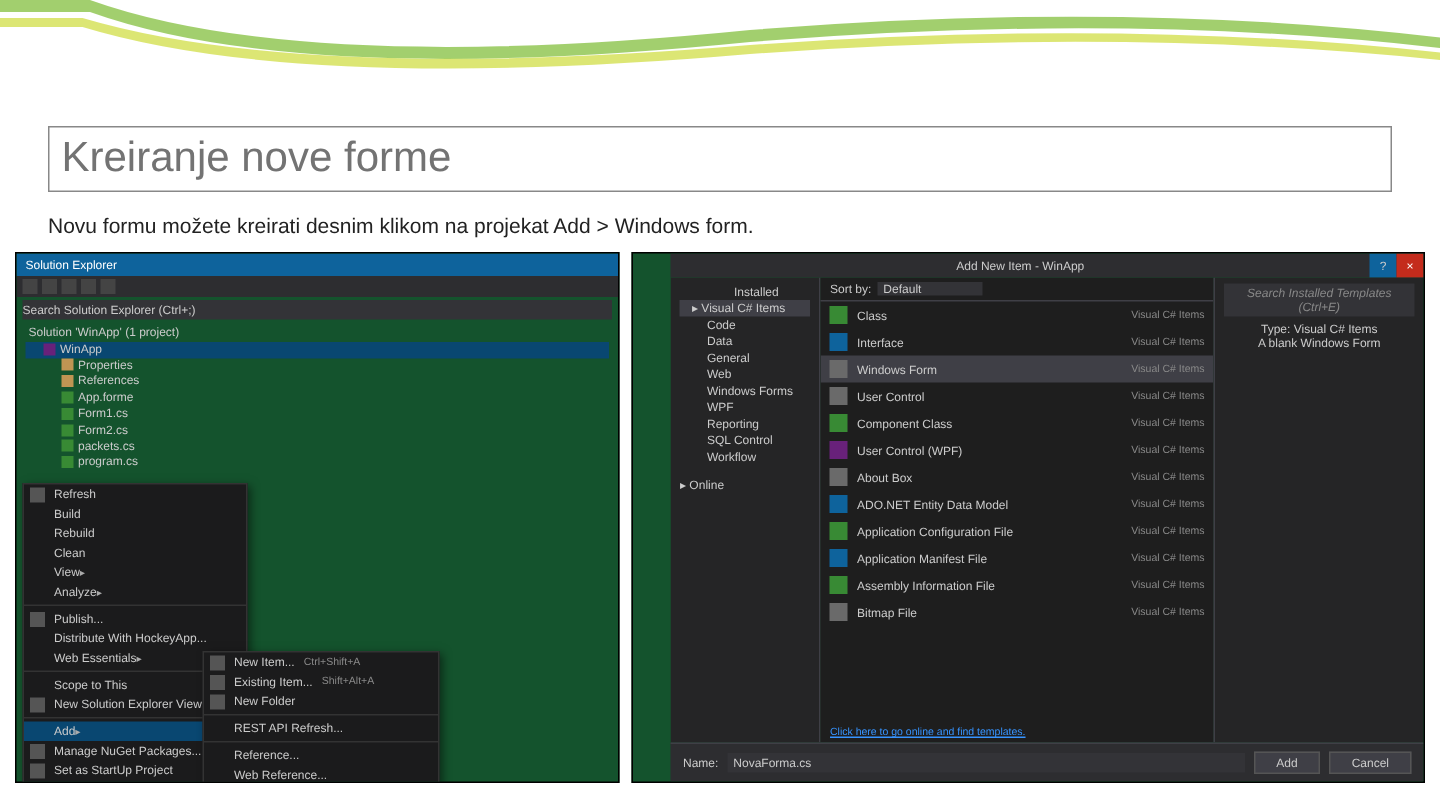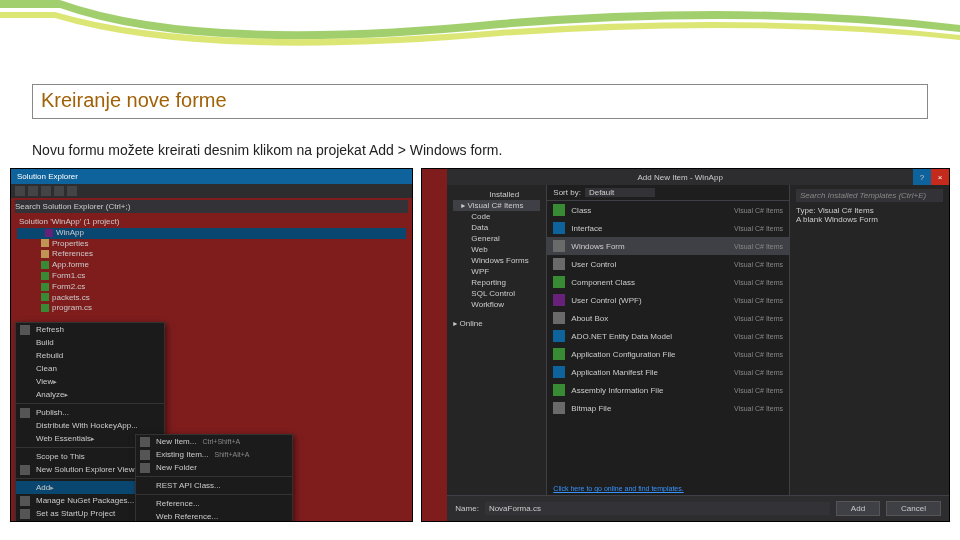--- a/index.html
+++ b/index.html
@@ -1,35 +1,35 @@
 <!DOCTYPE html>
 <html><head>
 <meta charset="utf-8">
 <style>
   * { box-sizing: border-box; margin: 0; padding: 0; }
   body { width: 960px; height: 540px; font-family: "Segoe UI", Arial, sans-serif; background: #fff; position: relative; overflow: hidden; }
   .swoosh { position: absolute; top: 0; left: 0; width: 960px; height: 60px; }
   .swoosh svg { width: 100%; height: 100%; }
   .title-box { position: absolute; top: 84px; left: 32px; right: 32px; border: 1px solid #888; padding: 4px 8px 6px; }
-  .title { font-size: 20px; font-weight: 400; color: #a16207; }
+  .title { font-size: 28px; font-weight: 400; color: #737373; }
   .subtitle { position: absolute; top: 142px; left: 32px; font-size: 14px; color: #222; }
 
   .panels { position: absolute; top: 168px; left: 10px; right: 10px; bottom: 18px; display: flex; gap: 8px; }
-  .panel { flex: 1; background: #7f1d1d; color: #ccc; font-size: 8px; display: flex; flex-direction: column; overflow: hidden; border: 1px solid #000; }
+  .panel { flex: 1; background: #14532d; color: #ccc; font-size: 8px; display: flex; flex-direction: column; overflow: hidden; border: 1px solid #000; }
   .panel-right { flex: 1.25; padding-left: 25px; }
 
   
   .sol-header { background: #0e639c; color: #fff; padding: 3px 6px; display: flex; align-items: center; gap: 6px; }
   .sol-toolbar { background: #2d2d30; padding: 2px 4px; display:flex; gap:3px; }
   .tb-btn { width:10px; height:10px; background:#444; }
   .sol-search { background: #333337; padding: 2px 0; margin: 2px 4px; }
   .sol-tree { padding: 2px 6px; line-height: 1.35; }
   .tree-item { padding: 0 2px; }
   .tree-item.sel { background: #094771; }
-  .tree-indent1 { padding-left: 28px; }
+  .tree-indent1 { padding-left: 12px; }
   .tree-indent2 { padding-left: 24px; }
   .ico { display:inline-block; width:8px; height:8px; margin-right:3px; vertical-align:middle; }
   .ico-cs { background:#388a34; }
   .ico-folder { background:#c09553; }
   .ico-proj { background:#68217a; }
 
   .ctx-wrap { position: relative; flex:1; }
   .ctx-menu { position: absolute; background: #1b1b1c; border:1px solid #333; box-shadow: 2px 2px 6px rgba(0,0,0,.5); }
   .ctx-main { top: 6px; left: 4px; width: 150px; }
   .ctx-sub { top: 118px; left: 124px; width: 158px; }
@@ -58,21 +58,21 @@
   .tmpl-list { flex:1; overflow:hidden; }
   .tmpl { display:flex; align-items:center; gap:6px; padding:3px 6px; }
   .tmpl.sel { background:#3f3f46; }
   .tmpl .tico { width:12px; height:12px; background:#388a34; flex:0 0 12px; }
   .tmpl .tico.purple { background:#68217a; }
   .tmpl .tico.blue { background:#0e639c; }
   .tmpl .tico.gray { background:#6a6a6a; }
   .tmpl .tlbl { flex:1; }
   .tmpl .tcat { color:#888; font-size:7px; }
   .dlg-mid .online-link { color:#3794ff; text-decoration:underline; padding:3px 6px; font-size:7px; }
-  .dlg-right { width:160px; background:#252526; padding:4px 6px; border-left:1px solid #3f3f46; }
+  .dlg-right { width:140px; background:#252526; padding:4px 6px; border-left:1px solid #3f3f46;text-align:center; }
   .dlg-right .search { background:#333337; padding:2px 4px; margin-bottom:4px; font-style:italic; color:#888; }
   .dlg-right .meta { color:#ccc; }
   .dlg-bottom { display:flex; align-items:center; gap:6px; padding:5px 8px; border-top:1px solid #3f3f46; background:#2d2d30; }
   .dlg-bottom .nlbl { }
   .dlg-bottom .ninput { flex:1; background:#333337; padding:2px 4px; }
   .btn { background:#3f3f46; padding:2px 14px; border:1px solid #555; }
   .btn.primary { }
 </style>
 </head>
 <body>
@@ -182,21 +182,21 @@
             <span class="mi-ico" style="background: rgb(85, 85, 85);"></span>
             <span>Existing Item...</span>
             <span class="kb">Shift+Alt+A</span>
           </div>
           <div class="mi">
             <span class="mi-ico" style="background: rgb(85, 85, 85);"></span>
             <span>New Folder</span>
           </div>
           <div class="sep"></div>
           <div class="mi">
-            <span>REST API Class...</span>
+            <span>REST API Refresh...</span>
           </div>
           <div class="sep"></div>
           <div class="mi">
             <span>Reference...</span>
           </div>
           <div class="mi">
             <span>Web Reference...</span>
           </div>
         </div>
     </div>

